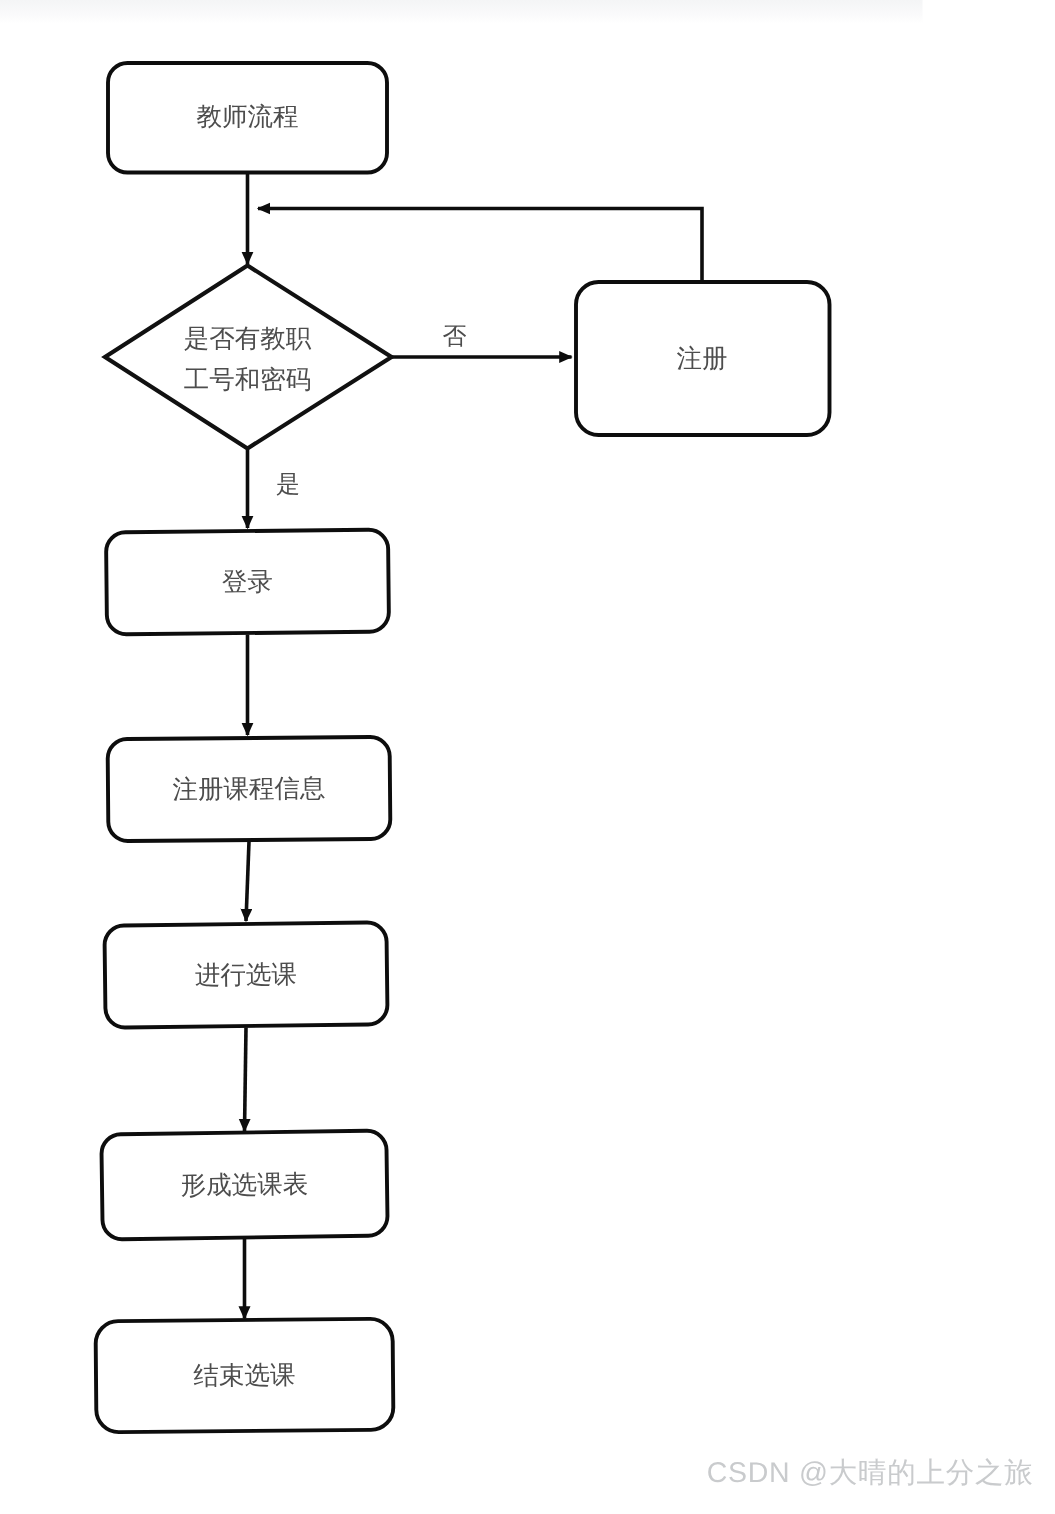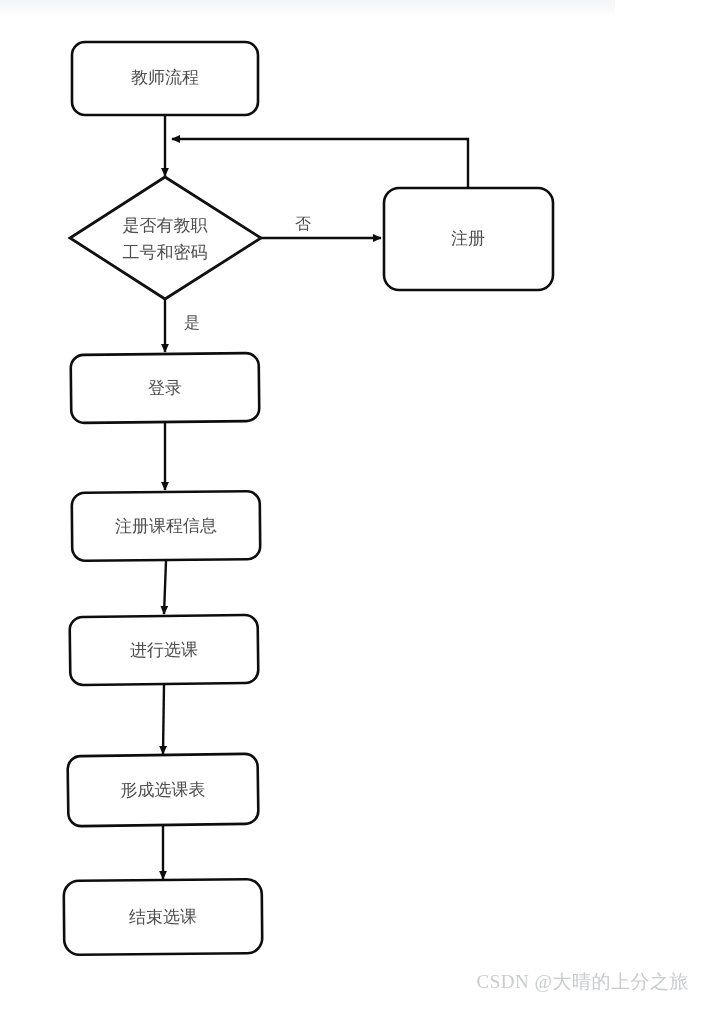--- a/index.html
+++ b/index.html
@@ -65,21 +65,21 @@
     font-family: "Liberation Sans", "DejaVu Sans", sans-serif;
     font-size: 16px;
     fill: #4d4d4d;
     text-anchor: middle;
     dominant-baseline: middle;
   }
   .watermark {
     position: absolute;
     right: 14px;
     bottom: 14px;
-    font-family: Liberation Serif, serif;
+    font-family: Liberation Sans, sans-serif;
     font-size: 19px;
     color: #c9cbcd;
     letter-spacing: 0.5px;
     white-space: nowrap;
     user-select: none;
     pointer-events: none;
   }
 </style>
 </head>
 <body>

